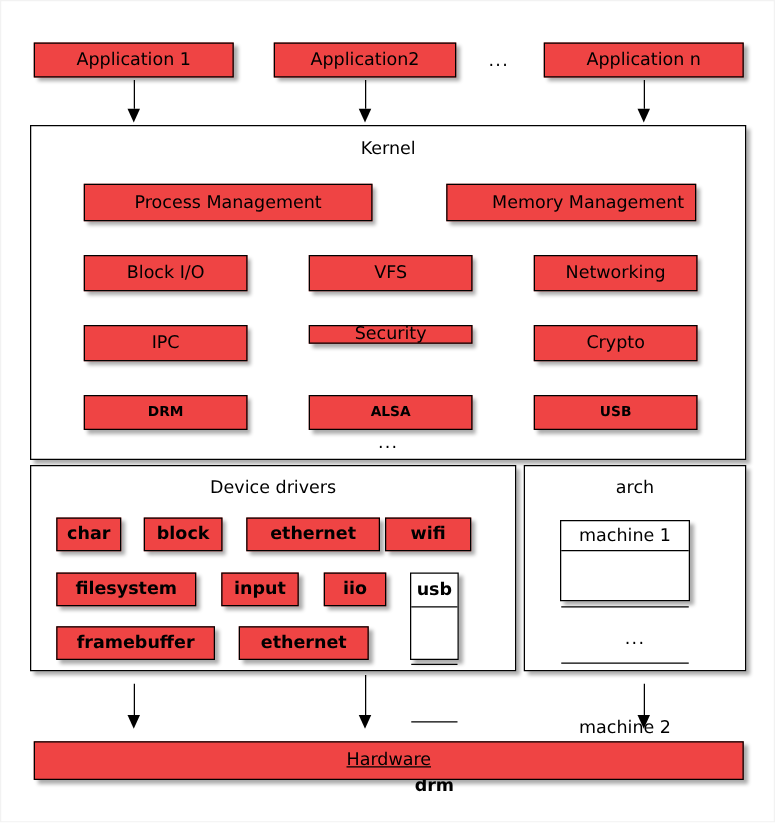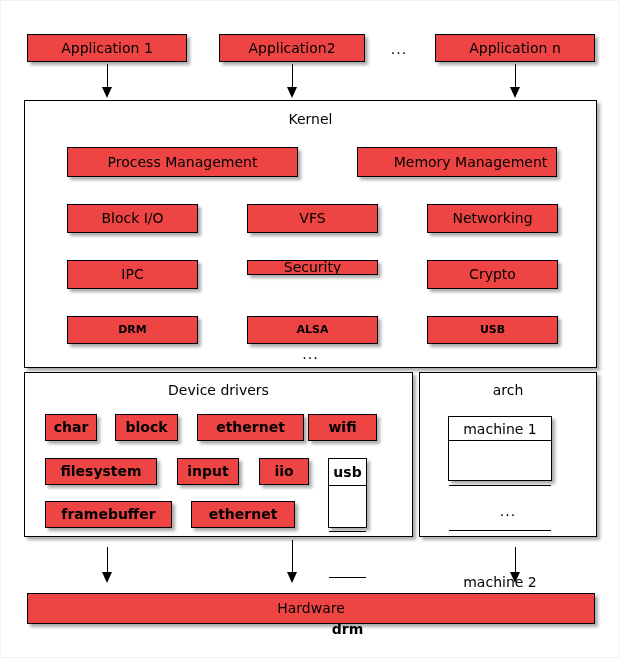--- a/index.html
+++ b/index.html
@@ -259,17 +259,17 @@
   </div>
   <div class="arrow" style="left:284px; top:539px; width:14px; height:43px;">
     <div class="shaft" style="height:32px;"></div>
     <div class="head"></div>
   </div>
   <div class="arrow" style="left:507px; top:546px; width:14px; height:36px;">
     <div class="shaft" style="height:25px;"></div>
     <div class="head"></div>
   </div>
 
-  <div class="box t-hw" style="left:26px; top:592px; width:568px; height:31px;">
+  <div class="box t-hw" style="left:26px; top:592px; width:568px; height:31px;text-decoration:underline;">
     <span>Hardware</span>
   </div>
 
 </div>
 
 </body></html>

